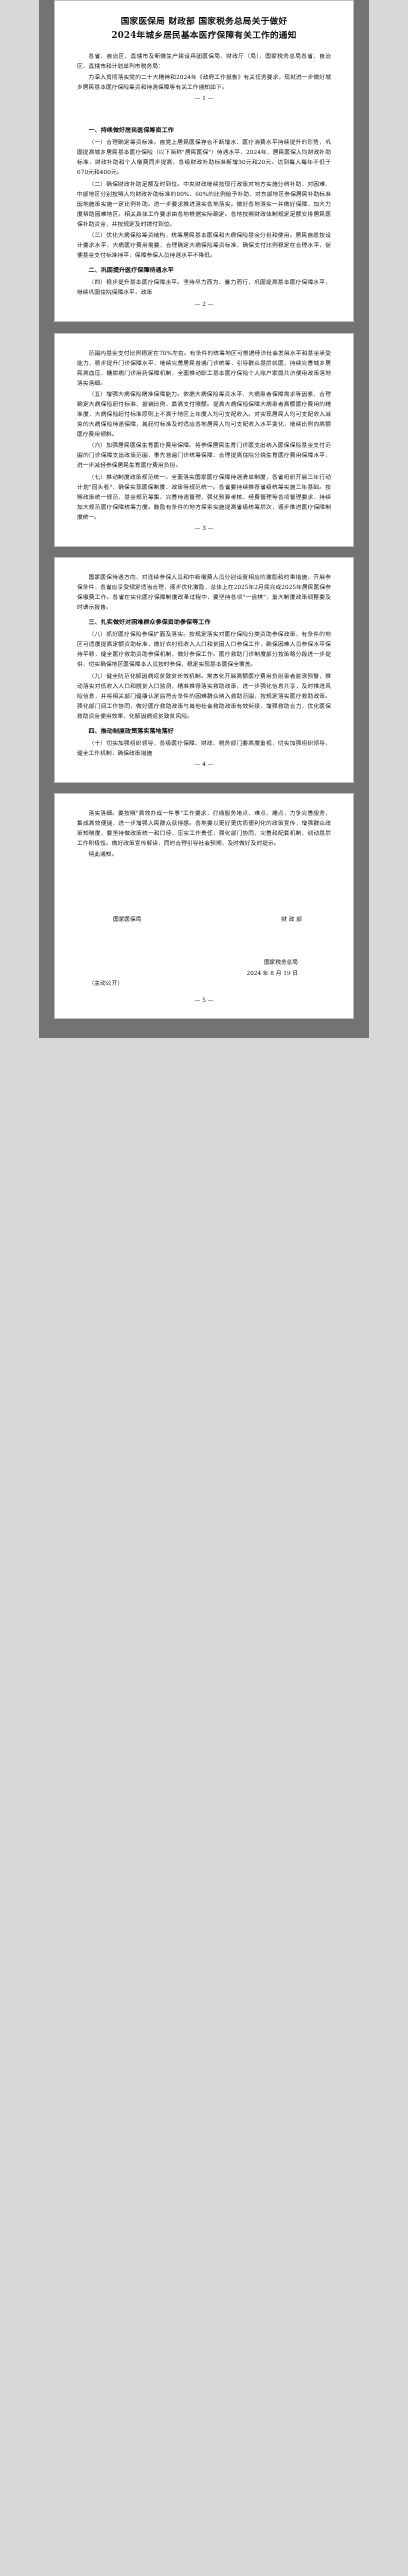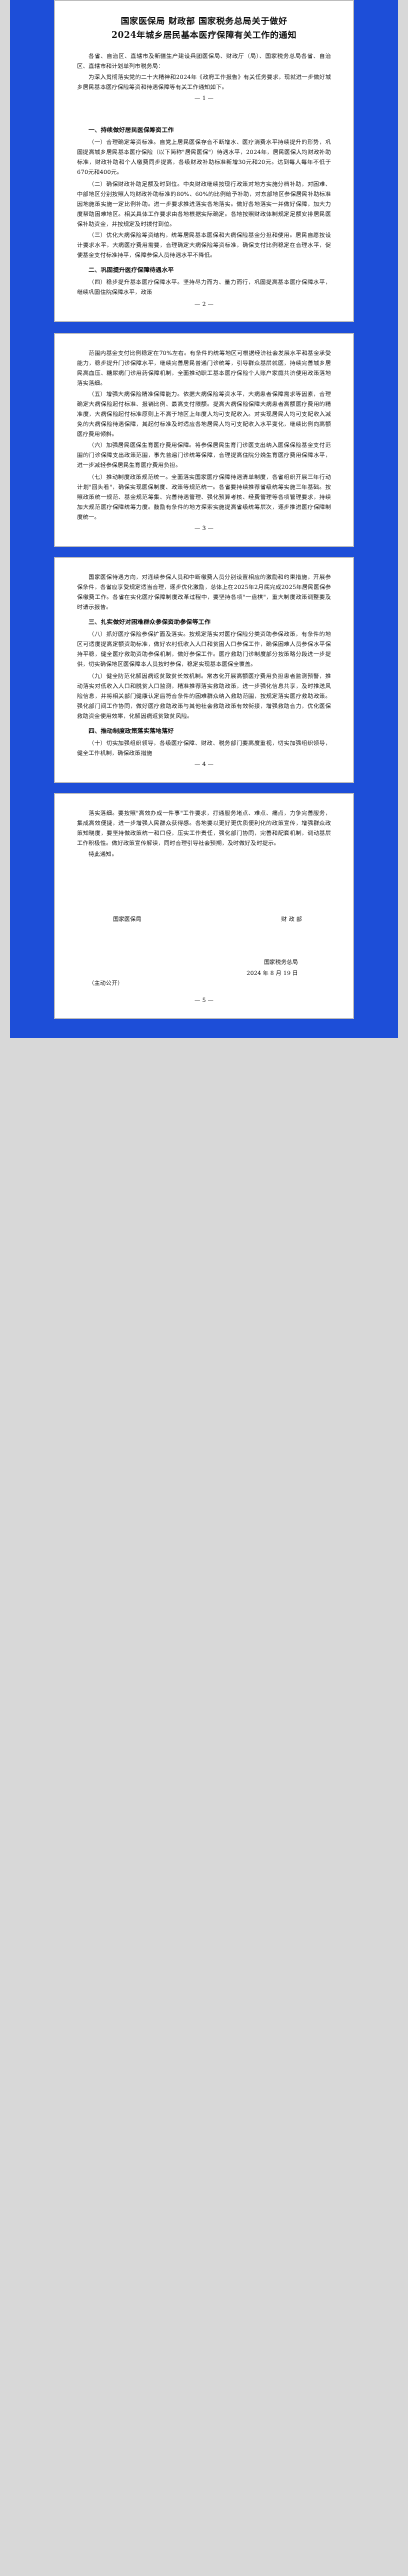--- a/index.html
+++ b/index.html
@@ -5,23 +5,23 @@
   html, body {
     margin: 0;
     padding: 0;
     background: #d8d8d8;
   }
   body {
     width: 408px;
     font-family: "DejaVu Sans", "Liberation Sans", sans-serif;
   }
   .doc {
-    width: 388px;
+    width: 330px;
     margin: 0 auto;
-    background: #1d4ed8;
+    background: #737373;
     padding: 0 0 9px 0;
     box-sizing: border-box;
   }
   .page {
     width: 300px;
     margin: 0 auto 10.2px auto;
     background: #ffffff;
     border: 0.6px solid #bdbdbd;
     box-sizing: border-box;
     padding: 14px 22px 11.5px 22px;

